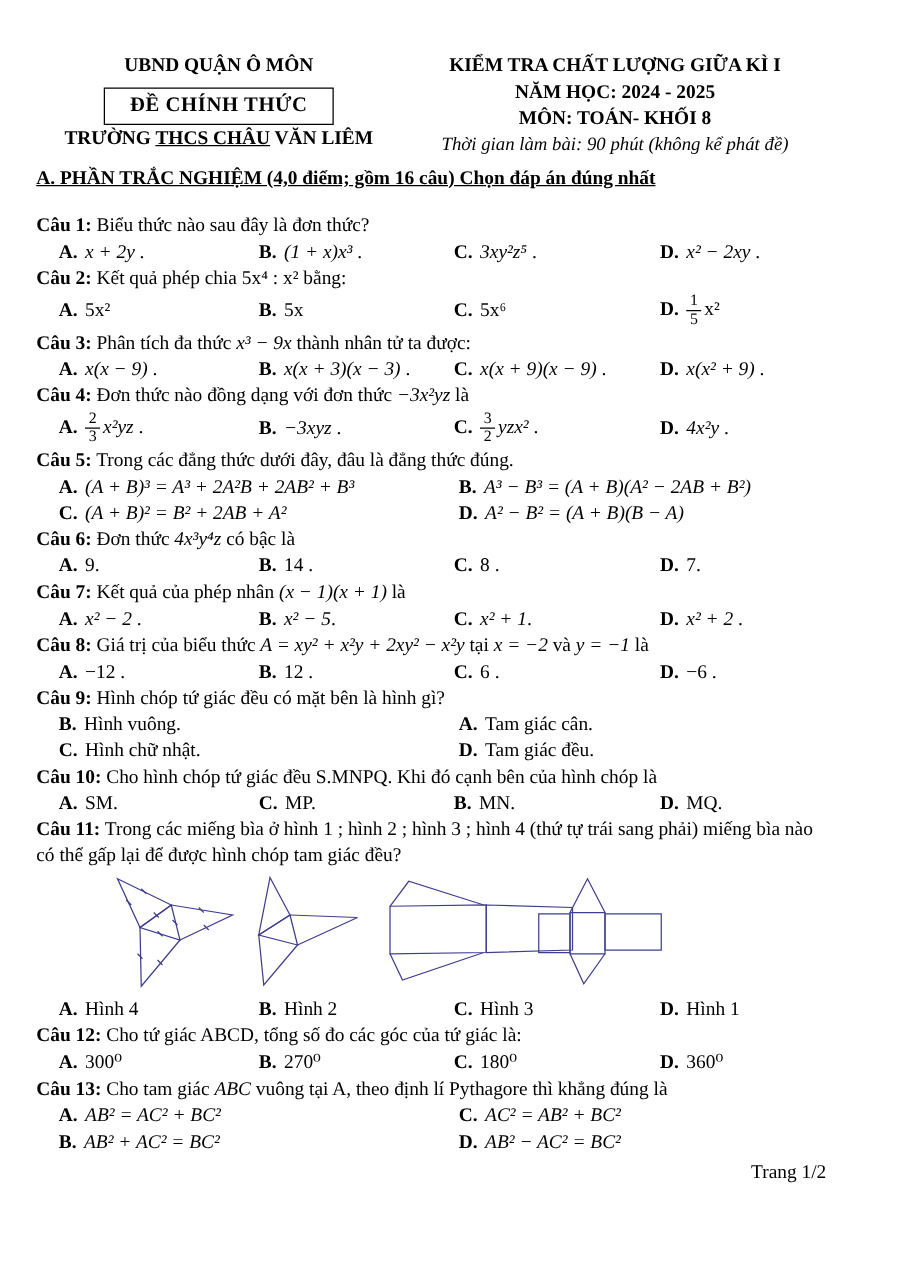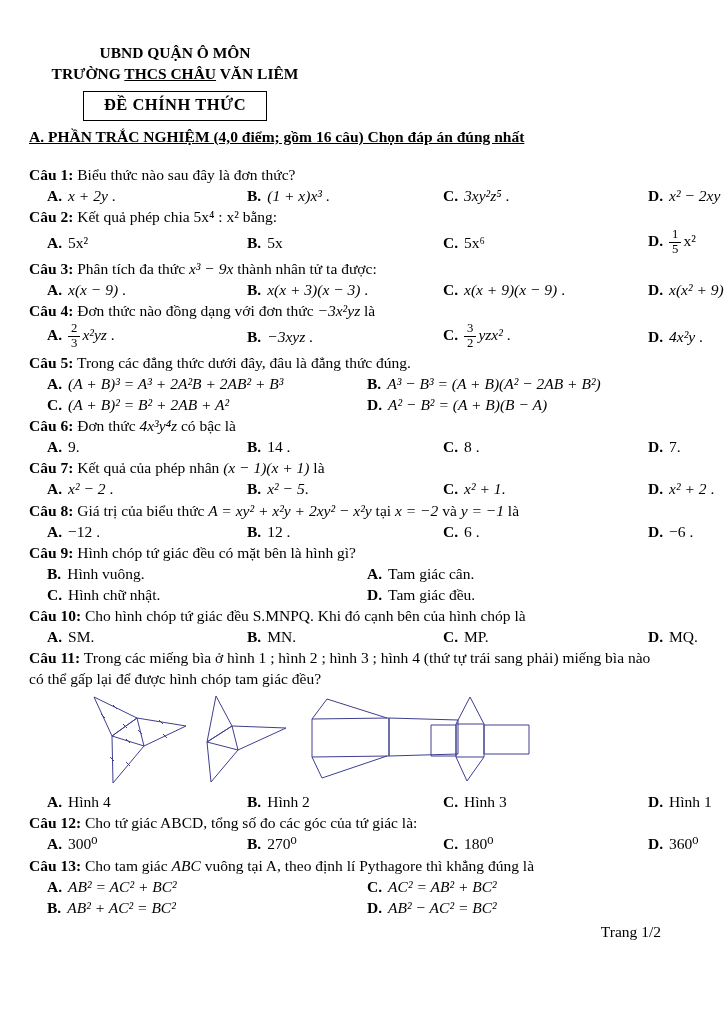--- a/index.html
+++ b/index.html
@@ -24,21 +24,21 @@
   .pages-note { font-weight:bold; font-style:italic; margin-top:7px; }
 
   
   .section-title { font-weight:bold; margin-top:5px;text-decoration:underline; }
   #questions { margin-top:17px; }
   .question { margin:0; }
   .qline { }
   .qlabel { font-weight:bold; }
   .m { font-style:italic; }
   .opts { display:grid; padding-left:18px; align-items:center; }
-  .opts4 { grid-template-columns:160px 156px 165px auto;gap:40px; }
+  .opts4 { grid-template-columns:160px 156px 165px auto; }
   .opts2 { grid-template-columns:320px auto; }
   .opt { white-space:nowrap; }
   .letter { font-weight:bold; margin-right:6px; }
 
   .frac { display:inline-block; text-align:center; vertical-align:middle;
           font-size:.82em; line-height:1.1; margin:1px 2px 1px 0; }
   .frac .num { display:block; border-bottom:1px solid #000; padding:0 3px; }
   .frac .den { display:block; padding:0 3px; }
 
   
@@ -51,22 +51,28 @@
   .footer { text-align:right; margin-top:3px; padding-right:2px; }
 </style>
 </head>
 <body>
 
 <div class="page">
 
   <div class="hdr">
     <div class="hdr-left">
       <div>UBND QUẬN Ô MÔN</div>
+      <div><span class="exam-box">ĐỀ CHÍNH THỨC</span></div>
       <div><span>TRƯỜNG </span><span class="u">THCS CHÂU</span><span> VĂN LIÊM</span></div>
-      <div><span class="exam-box">ĐỀ CHÍNH THỨC</span></div>
+    </div>
+    <div class="hdr-right">
+      <div>KIỂM TRA CHẤT LƯỢNG GIỮA KÌ I</div>
+      <div>NĂM HỌC: 2024 - 2025</div>
+      <div>MÔN: TOÁN- KHỐI 8</div>
+      <div class="time">Thời gian làm bài: 90 phút (không kể phát đề)</div>
     </div>
   </div>
 
   <div class="section-title">A. PHẦN TRẮC NGHIỆM (4,0 điểm; gồm 16 câu) Chọn đáp án đúng nhất</div>
 
   <div id="questions">
       <div class="question">
         <div class="qline"><span class="qlabel">Câu 1:</span> <span class="p">Biểu thức nào sau đây là đơn thức?</span></div>
         <div class="opts opts4">
           <span class="opt"><span class="letter">A.</span><span class="m">x + 2y</span><span class="p"> .</span></span>
@@ -144,22 +150,22 @@
           <span class="opt"><span class="letter">B.</span><span class="p">Hình vuông.</span></span>
           <span class="opt"><span class="letter">A.</span><span class="p">Tam giác cân.</span></span>
           <span class="opt"><span class="letter">C.</span><span class="p">Hình chữ nhật.</span></span>
           <span class="opt"><span class="letter">D.</span><span class="p">Tam giác đều.</span></span>
         </div>
       </div>
       <div class="question">
         <div class="qline"><span class="qlabel">Câu 10:</span> <span class="p">Cho hình chóp tứ giác đều S.MNPQ. Khi đó cạnh bên của hình chóp là</span></div>
         <div class="opts opts4">
           <span class="opt"><span class="letter">A.</span><span class="p">SM.</span></span>
+          <span class="opt"><span class="letter">C.</span><span class="p">MP.</span></span>
           <span class="opt"><span class="letter">B.</span><span class="p">MN.</span></span>
-          <span class="opt"><span class="letter">C.</span><span class="p">MP.</span></span>
           <span class="opt"><span class="letter">D.</span><span class="p">MQ.</span></span>
         </div>
       </div>
       <div class="question">
         <div class="qline"><span class="qlabel">Câu 11:</span> <span class="p">Trong các miếng bìa ở hình 1 ; hình 2 ; hình 3 ; hình 4 (thứ tự trái sang phải) miếng bìa nào có thể gấp lại để được hình chóp tam giác đều?</span></div>
         <div id="figures-row" style="display: block;">
     <svg width="600" height="100" viewBox="0 0 600 100">
 
       <g class="net">
         <path d="M25,6 L68,27 L43,45 Z"></path>

